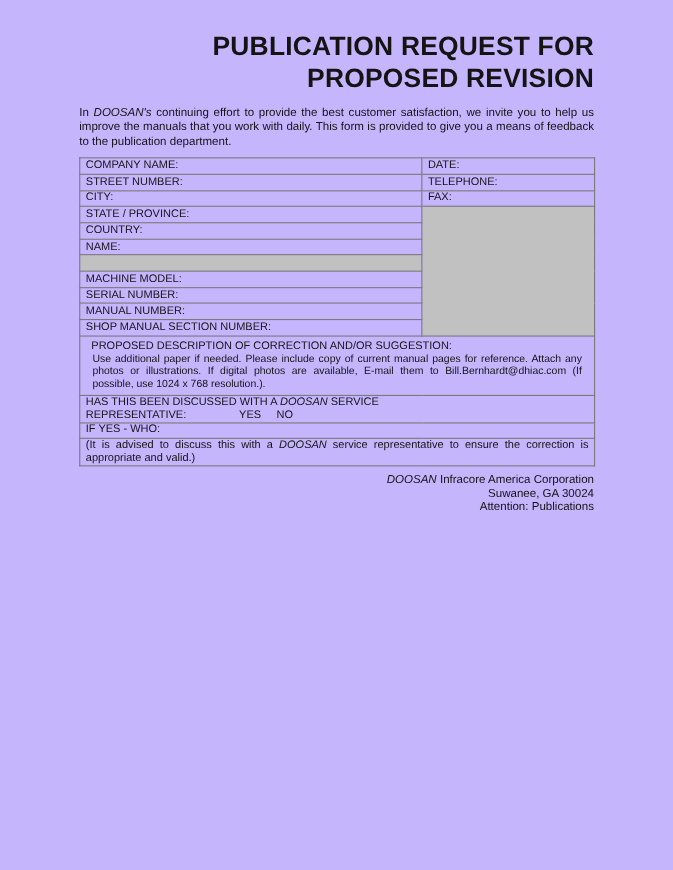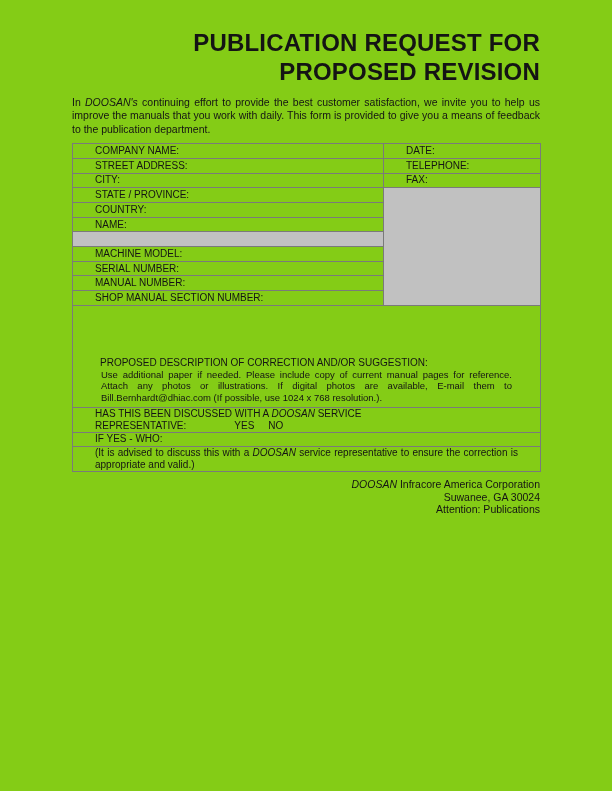--- a/index.html
+++ b/index.html
@@ -1,19 +1,19 @@
 <!DOCTYPE html>
 <html><head>
 <meta charset="utf-8">
 <style>
   html,body { margin:0; padding:0; background:#ffffff; }
   .page {
     position:relative;
     width:612px; height:791px;
-    background:#84cc16;
+    background:#c4b5fd;
     font-family:"Liberation Sans", sans-serif;
     color:#141414;
     box-sizing:border-box;
     padding:28px 72px 0 72px;
     overflow:hidden;
   }
   .title {
     margin:0;
     text-align:right;
     font-size:24px;
@@ -32,41 +32,41 @@
   table.form {
     border-collapse:collapse;
     table-layout:fixed;
     width:468px;
     margin-top:7px;
   }
   table.form td {
     border:1px solid #7a7a7a;
     font-size:10px;
     line-height:12px;
-    padding:0 22px;
+    padding:0 5px;
     height:13.7px;
     vertical-align:middle;
     overflow:hidden;
   }
   td.gray-fill { background:#c1c1c1; }
   td.gray-block { background:#c1c1c1; }
 
   td.desc-cell {
     padding:0;
     height:308px;
     vertical-align:top;
   }
   .desc-inner {
     display:flex;
     flex-direction:column;
     justify-content:space-between;
     height:100%;
     box-sizing:border-box;
   }
-  .desc-label { padding:3px 5px 0 5px; font-size:10px;margin-top:48px; }
+  .desc-label { padding:3px 5px 0 5px; font-size:10px; }
   .desc-note {
     padding:0 6px 3px 6px;
     font-size:9.5px;
     line-height:11.6px;
     text-align:justify;
   }
   td.discussed-cell { height:15px; font-size:10.3px; }
   .yes-label { margin-left:48px; }
   .no-label  { margin-left:14px; }
   td.ifyes-cell { height:13px; font-size:10.3px; }
@@ -108,21 +108,21 @@
     <colgroup>
       <col style="width:311px">
       <col style="width:157px">
     </colgroup>
     <tbody>
       <tr>
         <td><span>COMPANY NAME:</span></td>
         <td><span>DATE:</span></td>
       </tr>
       <tr>
-        <td><span>STREET ADDRESS:</span></td>
+        <td><span>STREET NUMBER:</span></td>
         <td><span>TELEPHONE:</span></td>
       </tr>
       <tr>
         <td><span>CITY:</span></td>
         <td><span>FAX:</span></td>
       </tr>
       <tr>
         <td><span>STATE / PROVINCE:</span></td>
         <td class="gray-block" rowspan="8"></td>
       </tr>

